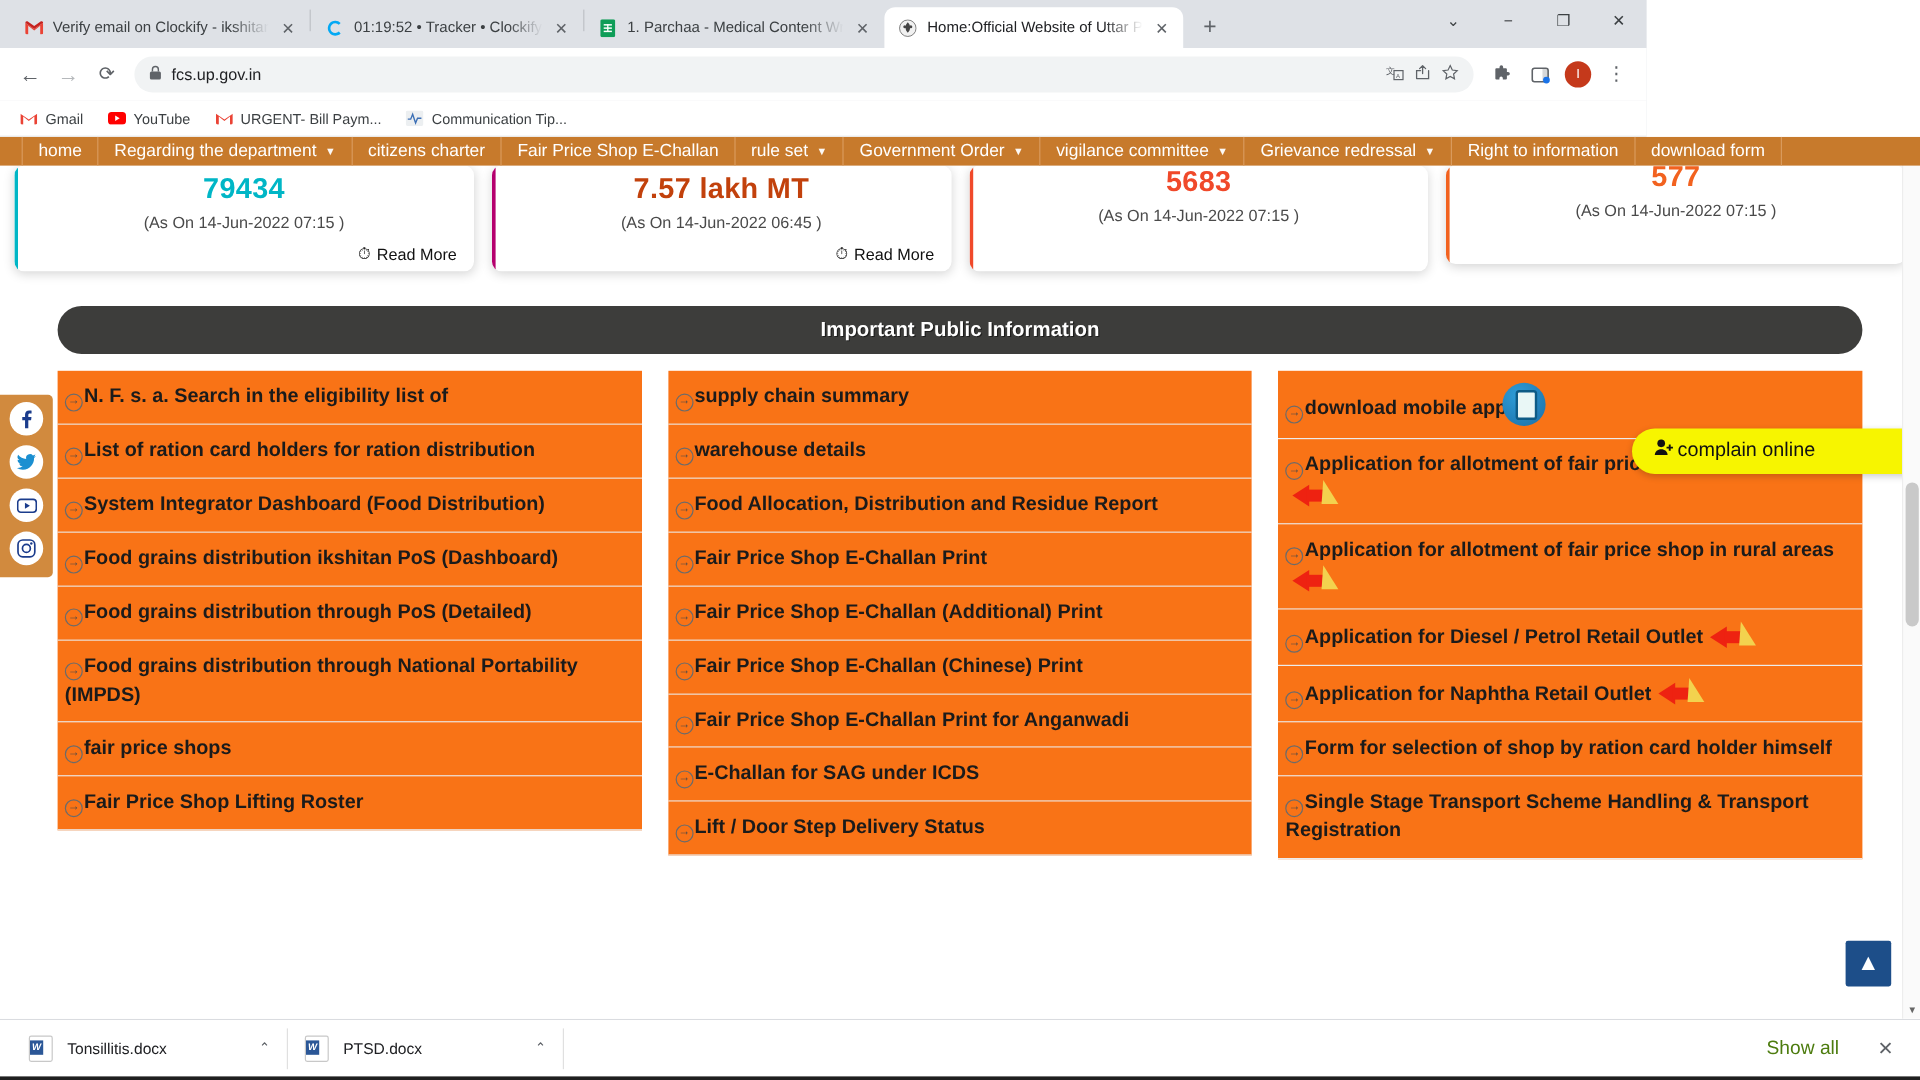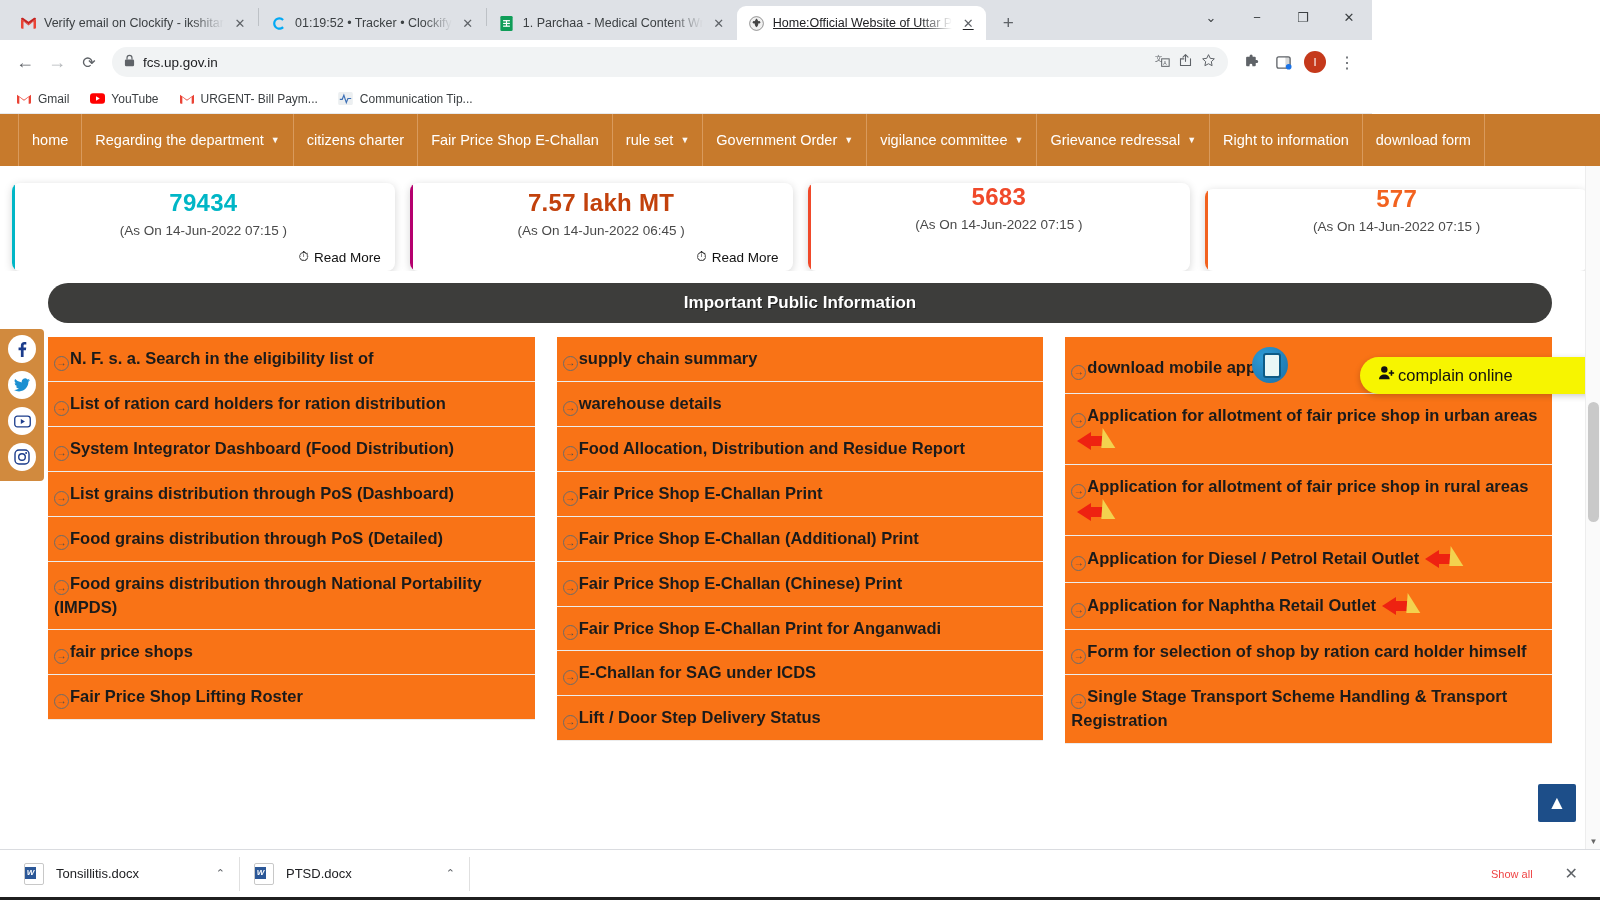--- a/index.html
+++ b/index.html
@@ -28,21 +28,21 @@
     gap: 8px;
     padding: 0 10px 0 12px;
     border-radius: 9px 9px 0 0;
     font-size: 12.5px;
     color: #3c4043;
     position: relative;
     max-width: 250px;
     min-width: 170px;
     background: transparent;
   }
-  .tab.active { background: #ffffff; color: #202124; text-decoration: underline; }
+  .tab.active { background: #ffffff; color: #202124; }
   .tab .favicon { width: 16px; height: 16px; flex: 0 0 16px; display:flex; align-items:center; justify-content:center; }
   .tab .tab-title {
     flex: 1 1 auto;
     white-space: nowrap;
     overflow: hidden;
     text-overflow: clip;
     -webkit-mask-image: linear-gradient(to right, #000 82%, transparent 100%);
     mask-image: linear-gradient(to right, #000 82%, transparent 100%);
   }
   .tab .tab-close { font-size: 13px; color: #5f6368; width: 16px; text-align: center; flex: 0 0 16px; font-weight: 400;}
@@ -99,21 +99,21 @@
   .viewport {
     position: relative;
     width: 1600px;
     height: 735px;
     background: #ffffff;
     overflow: hidden;
   }
 
   
   .site-nav {
-    height: 52px;
+    height: 24px;
     background: #c77a2c;
     display: flex;
     align-items: stretch;
     color: #ffffff;
     font-size: 14.5px;
     position: relative;
     z-index: 30;
     text-align: center;
   }
   .nav-item {
@@ -127,21 +127,20 @@
 
   
   .cards-strip {
     position: relative;
     height: 105px;
     padding: 0 12px;
     display: flex;
     gap: 15px;
     background: #ffffff;
     overflow: hidden;
-    align-items: flex-end;
   }
   .card {
     flex: 1 1 0;
     background: #fff;
     border-radius: 8px;
     box-shadow: 0 2px 9px rgba(0,0,0,.17);
     position: relative;
     padding: 6px 14px 8px;
     text-align: center;
     overflow: hidden;
@@ -287,21 +286,21 @@
     font-size: 13px;
     color: #202124;
     border-right: 1px solid #e0e0e0;
     min-width: 230px;
   }
   .docx-ico { width:20px; height:22px; position:relative; flex:0 0 20px; }
   .docx-ico .pg { position:absolute; inset:0; background:#fff; border:1.5px solid #c8c8c8; border-radius:2px; }
   .docx-ico .tag { position:absolute; left:1px; top:4px; width:11px; height:12px; background:#2b5797; color:#fff; font-size:8px; display:flex; align-items:center; justify-content:center; font-weight:700;}
   .chev { margin-left: auto; color:#5f6368; font-size:11px; }
   .shelf-right { margin-left:auto; display:flex; align-items:center; gap:14px; padding-right:6px; }
-  .showall { color: #ef4444; font-size: 11px; padding: 6px 12px; border-radius: 4px; }
+  .showall { color: #4d7c0f; font-size: 16px; padding: 6px 12px; border-radius: 4px; }
   .shelf-close { color: #5f6368; font-size: 16px; padding: 0 6px; }
 
   
   .taskbar {
     height: 48px;
     background: #1f1f1f;
     display: flex;
     align-items: center;
     padding: 0 8px;
     color: #fff;
@@ -576,21 +575,21 @@
         </svg>
     </div>
   </div>
 
   <div class="cols">
 
     <div class="col">
       <a class="lnk"><span class="arr">→</span><span>N. F. s. a. Search in the eligibility list of</span></a>
       <a class="lnk"><span class="arr">→</span><span>List of ration card holders for ration distribution</span></a>
       <a class="lnk"><span class="arr">→</span><span>System Integrator Dashboard (Food Distribution)</span></a>
-      <a class="lnk"><span class="arr">→</span><span>List grains distribution through PoS (Dashboard)</span></a>
+      <a class="lnk"><span class="arr">→</span><span>Food grains distribution ikshitan PoS (Dashboard)</span></a>
       <a class="lnk"><span class="arr">→</span><span>Food grains distribution through PoS (Detailed)</span></a>
       <a class="lnk"><span class="arr">→</span><span>Food grains distribution through National Portability (IMPDS)</span></a>
       <a class="lnk"><span class="arr">→</span><span>fair price shops</span></a>
       <a class="lnk"><span class="arr">→</span><span>Fair Price Shop Lifting Roster</span></a>
     </div>
 
     <div class="col">
       <a class="lnk"><span class="arr">→</span><span>supply chain summary</span></a>
       <a class="lnk"><span class="arr">→</span><span>warehouse details</span></a>
       <a class="lnk"><span class="arr">→</span><span>Food Allocation, Distribution and Residue Report</span></a>

